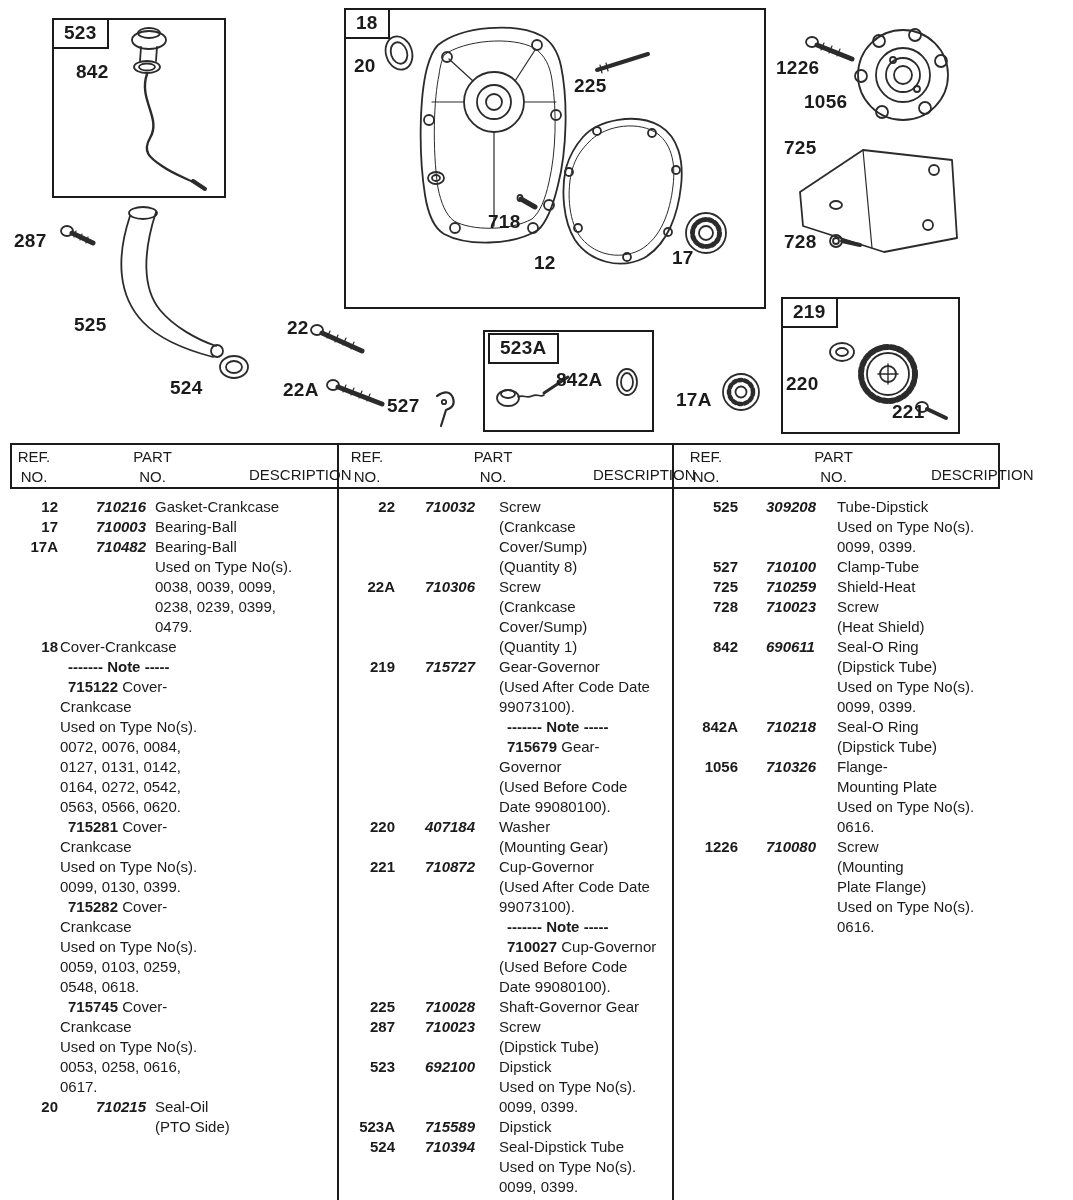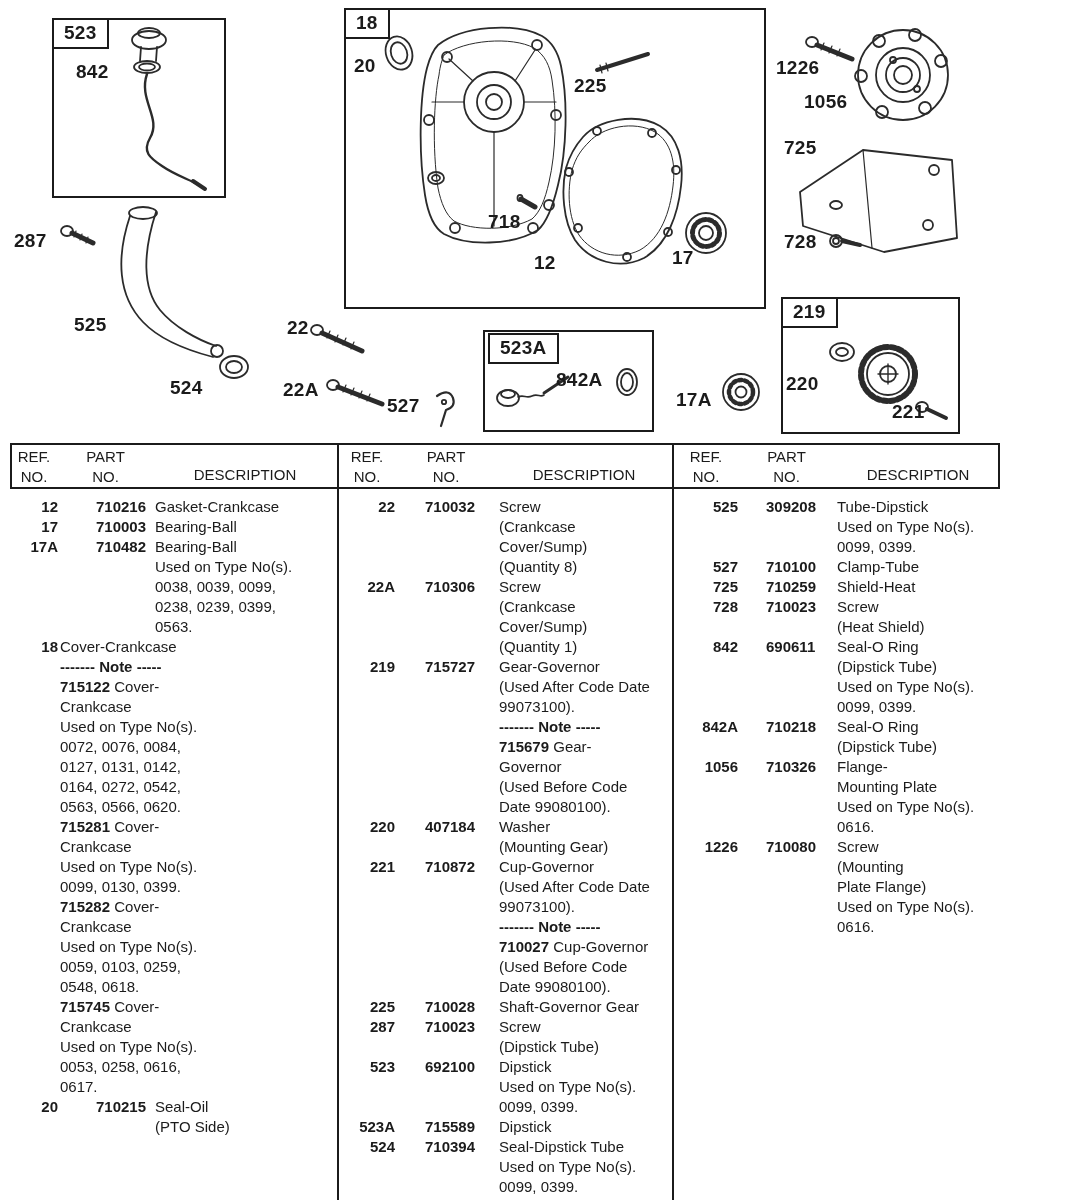--- a/index.html
+++ b/index.html
@@ -28,32 +28,32 @@
   .v2 { left:672px; top:0; width:2px; height:757px; }
   .eL { left:10px;  top:0; width:2px; height:46px; }
   .eR { left:998px; top:0; width:2px; height:46px; }
 
   .c1 { left:10px;  width:325px; --ref:48px; --part:95px;  --pl:38px; }
   .c2 { left:339px; width:330px; --ref:56px; --part:102px; --pl:30px; }
   .c3 { left:674px; width:325px; --ref:64px; --part:97px;  --pl:28px; }
 
   .thead {
     position:absolute; top:2px; height:42px;
-    display:grid; grid-template-columns: var(--ref) var(--part) 1fr;
+    display:grid; grid-template-columns: var(--ref) var(--part) 1fr; gap: 47px;
   }
   .th-ref, .th-part { text-align:center; padding-top:2px; }
   .th-desc { align-self:end; padding-bottom:2px; padding-left:2px;text-align:center; }
 
   .col { position:absolute; top:54px; }
   .entry { display:grid; grid-template-columns: var(--ref) var(--part) 1fr; }
   .entry .ref  { text-align:right; font-weight:bold; }
-  .entry .part { font-weight:bold; padding-left:var(--pl); }
+  .entry .part { font-weight:bold; padding-left:var(--pl);font-style:italic; }
   .entry .desc { padding-left:2px; }
   .line { min-height:20px; white-space:nowrap; }
-  .line .b { font-weight:bold; }
+  .line .b { font-weight:bold;margin-left:8px; }
 
   svg * { vector-effect:non-scaling-stroke; }
 </style>
 </head>
 <body>
 
 <div id="page">
 
   <div id="diagram">
     <svg class="illus" width="1073" height="443" viewBox="0 0 1073 443" fill="none" stroke="#2b2b2b" stroke-width="1.8" stroke-linecap="round" stroke-linejoin="round">
@@ -309,21 +309,21 @@
           </div>
         </div>
         <div class="entry">
           <div class="ref">17A</div>
           <div class="part">710482</div>
           <div class="desc">
             <div class="line"><span>Bearing-Ball</span></div>
             <div class="line"><span>Used on Type No(s).</span></div>
             <div class="line"><span>0038, 0039, 0099,</span></div>
             <div class="line"><span>0238, 0239, 0399,</span></div>
-            <div class="line"><span>0563.</span></div>
+            <div class="line"><span>0479.</span></div>
           </div>
         </div>
         <div class="entry">
           <div class="ref">18</div>
           <div class="desc">
             <div class="line"><span>Cover-Crankcase</span></div>
             <div class="line"><span class="b">------- Note -----</span></div>
             <div class="line"><span class="b">715122</span><span> Cover-</span></div>
             <div class="line"><span>Crankcase</span></div>
             <div class="line"><span>Used on Type No(s).</span></div>

